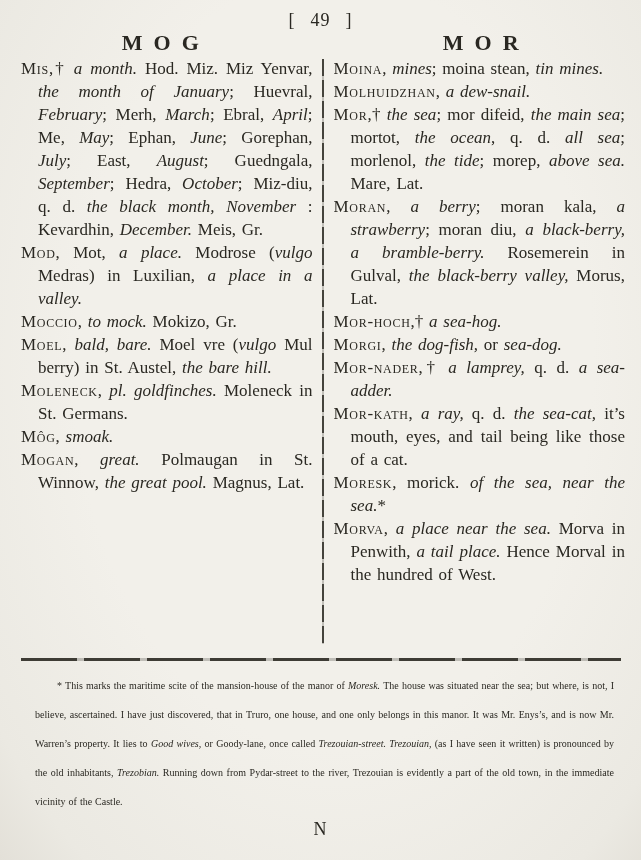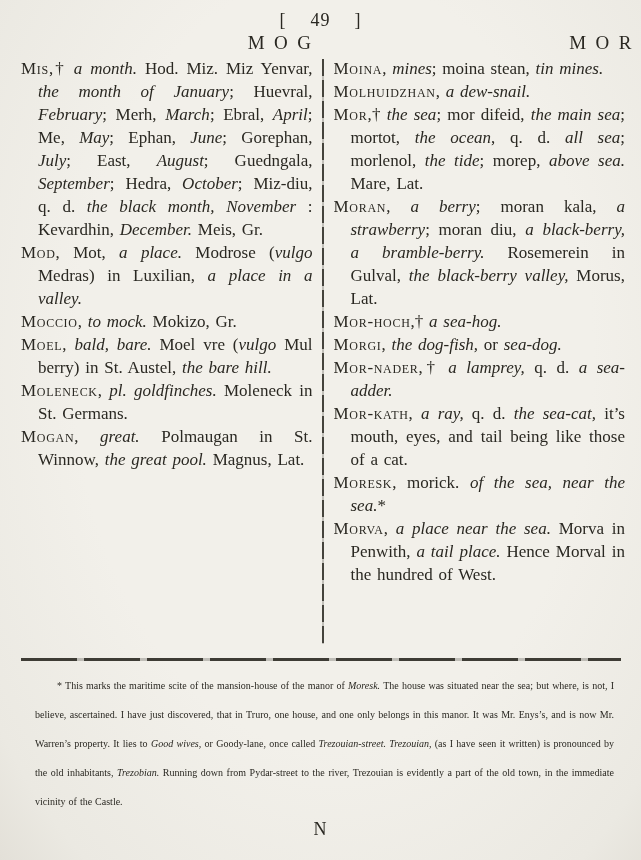--- a/index.html
+++ b/index.html
@@ -11,27 +11,27 @@
   .page{
     position:relative;box-sizing:border-box;
     width:641px;height:860px;overflow:hidden;
     background:radial-gradient(ellipse at 52% 42%, var(--paper,#f2f0ea) 55%, #ebe9e2 88%, #e3e0d8 100%);
     color:var(--ink,#2a2822);
   }
   .page-header{
     text-align:center;padding-top:9px;
     font-size:18px;line-height:22px;letter-spacing:1px;
   }
-  .pgnum{margin:0 24px;}
+  .pgnum{margin:0 15px;}
   .running-heads{display:flex;margin-top:1px;}
   .rh{
-    width:50%;text-align:right;
-    font-size:19px;line-height:22px;
+    width:50%;text-align:center;
+    font-size:22px;line-height:22px;
     letter-spacing:0.5em;text-indent:0.5em;
-    font-weight:normal;
+    font-weight:bold;
   }
   .columns{
     display:flex;box-sizing:border-box;
     height:594px;overflow:hidden;
     padding:3px 16px 0 21px;
   }
   .col{flex:1 1 0;overflow:hidden;}
   .divider{
     width:2px;flex:0 0 2px;margin:2px 10px 4px 9px;
     background:repeating-linear-gradient(180deg,
@@ -76,20 +76,21 @@
     <div class="rh">MOR</div>
   </div>
 
   <div class="columns">
     <div class="col">
         <p class="entry"><span class="hw">Mis</span><span class="rm">,† </span><span class="it">a month.</span><span class="rm"> Hod. Miz. Miz Yenvar, </span><span class="it">the month of January</span><span class="rm">; Huevral, </span><span class="it">February</span><span class="rm">; Merh, </span><span class="it">March</span><span class="rm">; Ebral, </span><span class="it">April</span><span class="rm">; Me, </span><span class="it">May</span><span class="rm">; Ephan, </span><span class="it">June</span><span class="rm">; Gorephan, </span><span class="it">July</span><span class="rm">; East, </span><span class="it">August</span><span class="rm">; Guedngala, </span><span class="it">September</span><span class="rm">; Hedra, </span><span class="it">October</span><span class="rm">; Miz-diu, q. d. </span><span class="it">the black month, November</span><span class="rm"> : Kevardhin, </span><span class="it">December.</span><span class="rm"> Meis, Gr.</span></p>
         <p class="entry"><span class="hw">Mod</span><span class="rm">, Mot, </span><span class="it">a place.</span><span class="rm"> Modrose (</span><span class="it">vulgo</span><span class="rm"> Medras) in Luxilian, </span><span class="it">a place in a valley.</span></p>
         <p class="entry"><span class="hw">Moccio</span><span class="rm">, </span><span class="it">to mock.</span><span class="rm"> Mokizo, Gr.</span></p>
         <p class="entry"><span class="hw">Moel</span><span class="rm">, </span><span class="it">bald, bare.</span><span class="rm"> Moel vre (</span><span class="it">vulgo</span><span class="rm"> Mul berry) in St. Austel, </span><span class="it">the bare hill.</span></p>
         <p class="entry"><span class="hw">Moleneck</span><span class="rm">, </span><span class="it">pl. goldfinches.</span><span class="rm"> Moleneck in St. Germans.</span></p>
+        <p class="entry"><span class="hw">Môg</span><span class="rm">, </span><span class="it">smoak.</span></p>
         <p class="entry"><span class="hw">Mogan</span><span class="rm">, </span><span class="it">great.</span><span class="rm"> Polmaugan in St. Winnow, </span><span class="it">the great pool.</span><span class="rm"> Magnus, Lat.</span></p>
       </div>
     <div class="divider"></div>
     <div class="col">
         <p class="entry"><span class="hw">Moina</span><span class="rm">, </span><span class="it">mines</span><span class="rm">; moina stean, </span><span class="it">tin mines.</span></p>
         <p class="entry"><span class="hw">Molhuidzhan</span><span class="rm">, </span><span class="it">a dew-snail.</span></p>
         <p class="entry"><span class="hw">Mor</span><span class="rm">,† </span><span class="it">the sea</span><span class="rm">; mor difeid, </span><span class="it">the main sea</span><span class="rm">; mortot, </span><span class="it">the ocean</span><span class="rm">, q. d. </span><span class="it">all sea</span><span class="rm">; morlenol, </span><span class="it">the tide</span><span class="rm">; morep, </span><span class="it">above sea.</span><span class="rm"> Mare, Lat.</span></p>
         <p class="entry"><span class="hw">Moran</span><span class="rm">, </span><span class="it">a berry</span><span class="rm">; moran kala, </span><span class="it">a strawberry</span><span class="rm">; moran diu, </span><span class="it">a black-berry, a bramble-berry.</span><span class="rm"> Rosemerein in Gulval, </span><span class="it">the black-berry valley,</span><span class="rm"> Morus, Lat.</span></p>
         <p class="entry"><span class="hw">Mor-hoch</span><span class="rm">,† </span><span class="it">a sea-hog.</span></p>
         <p class="entry"><span class="hw">Morgi</span><span class="rm">, </span><span class="it">the dog-fish,</span><span class="rm"> or </span><span class="it">sea-dog.</span></p>

